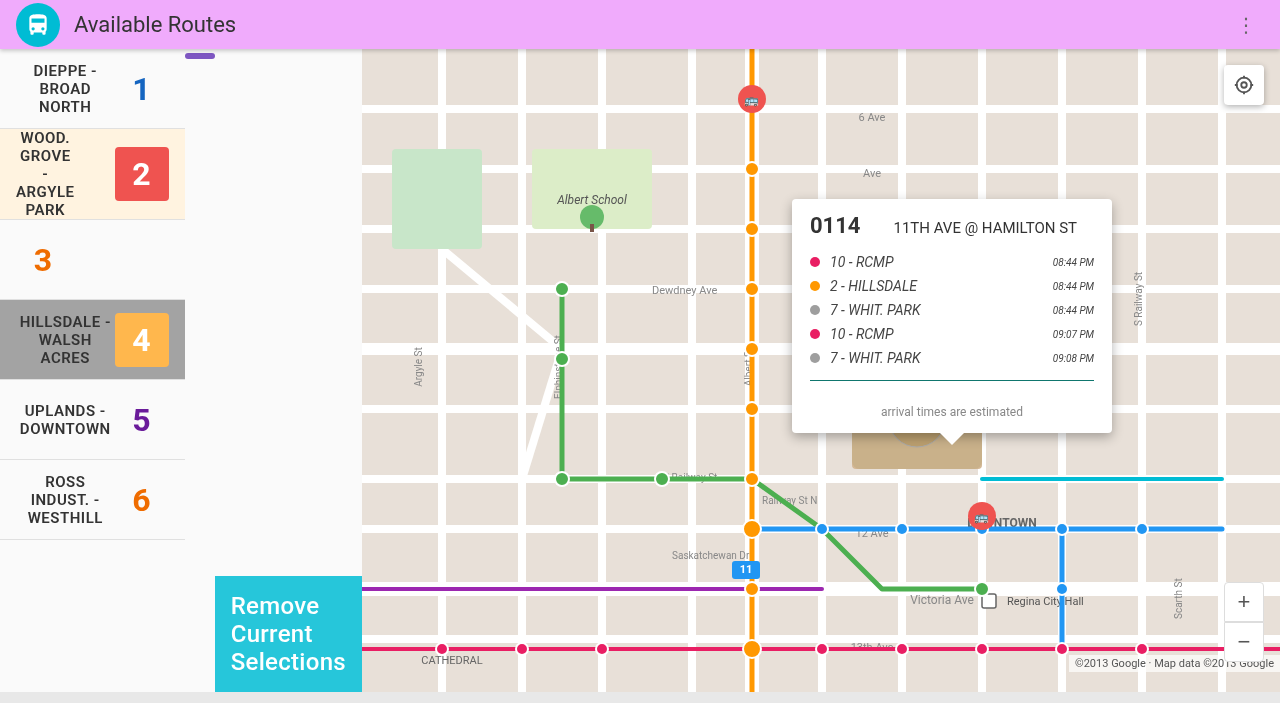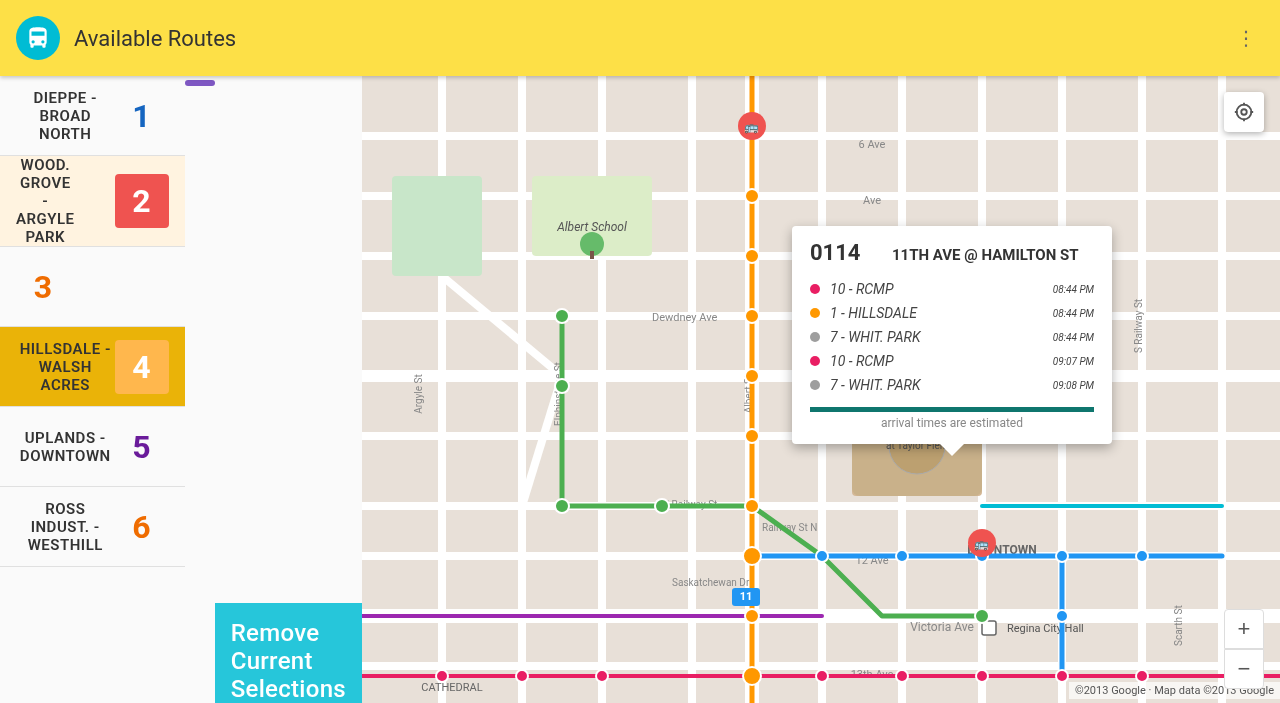--- a/index.html
+++ b/index.html
@@ -2,22 +2,22 @@
 <html><head>
   <meta charset="utf-8">
   <style>
     * { margin: 0; padding: 0; box-sizing: border-box; }
     body { width: 1280px; height: 703px; overflow: hidden; font-family: 'Roboto', Arial, sans-serif; background: #e8e8e8; }
 
     
     #header {
       display: flex;
       align-items: center;
-      background: #fde047;
-      height: 76px;
+      background: #f0abfc;
+      height: 49px;
       padding: 0 16px;
       box-shadow: 0 2px 4px rgba(0,0,0,0.2);
       z-index: 100;
       position: relative;
     }
     #header-icon {
       width: 44px;
       height: 44px;
       background: #00bcd4;
       border-radius: 50%;
@@ -156,21 +156,21 @@
       margin-bottom: 12px;
       gap: 16px;
     }
     #popup-route-num {
       font-size: 22px;
       font-weight: 700;
       color: #333;
     }
     #popup-stop-name {
       font-size: 15px;
-      font-weight: 700;
+      font-weight: 400;
       color: #333;
       text-align: center;
       flex: 1;
     }
     .popup-row {
       display: flex;
       align-items: center;
       padding: 4px 0;
       font-size: 14px;
       font-style: italic;
@@ -188,22 +188,22 @@
     }
     .popup-time {
       color: #444;
       font-size: 10px;
     }
     #popup-footer {
       font-size: 12px;
       color: #888;
       text-align: center;
       margin-top: 10px;
-      border-top: 5px solid #0f766e;
-      padding-top: 4px;
+      border-top: 1px solid #0f766e;
+      padding-top: 24px;
     }
     
     #stop-popup::after {
       content: '';
       position: absolute;
       bottom: -12px;
       left: 50%;
       transform: translateX(-50%);
       width: 0;
       height: 0;
@@ -294,21 +294,21 @@
           <span class="route-name">DIEPPE - BROAD NORTH</span>
           <div class="route-number route-num-1">1</div>
         </div>
         <div class="route-item" style="background: rgb(255, 243, 224); gap: 40px;">
           <span class="route-name">WOOD. GROVE - ARGYLE PARK</span>
           <div class="route-number route-num-2">2</div>
         </div>
         <div class="route-item">
           <div class="route-number route-num-3">3</div>
         </div>
-        <div class="route-item" style="background: #eab308;">
+        <div class="route-item" style="background: #a3a3a3;">
           <span class="route-name">HILLSDALE - WALSH ACRES</span>
           <div class="route-number route-num-4">4</div>
         </div>
         <div class="route-item">
           <span class="route-name">UPLANDS - DOWNTOWN</span>
           <div class="route-number route-num-5">5</div>
         </div>
         <div class="route-item">
           <span class="route-name">ROSS INDUST. - WESTHILL</span>
           <div class="route-number route-num-6">6</div>
@@ -463,21 +463,21 @@
         <span id="popup-stop-name">11TH AVE @ HAMILTON ST</span>
       </div>
       <div id="popup-arrivals">
           <div class="popup-row">
             <div class="popup-dot" style="background: rgb(233, 30, 99);"></div>
             <span class="popup-route-label">10 - RCMP</span>
             <span class="popup-time">08:44 PM</span>
           </div>
           <div class="popup-row">
             <div class="popup-dot" style="background: rgb(255, 152, 0);"></div>
-            <span class="popup-route-label">1 - HILLSDALE</span>
+            <span class="popup-route-label">2 - HILLSDALE</span>
             <span class="popup-time">08:44 PM</span>
           </div>
           <div class="popup-row">
             <div class="popup-dot" style="background: rgb(158, 158, 158);"></div>
             <span class="popup-route-label">7 - WHIT. PARK</span>
             <span class="popup-time">08:44 PM</span>
           </div>
           <div class="popup-row">
             <div class="popup-dot" style="background: rgb(233, 30, 99);"></div>
             <span class="popup-route-label">10 - RCMP</span>

